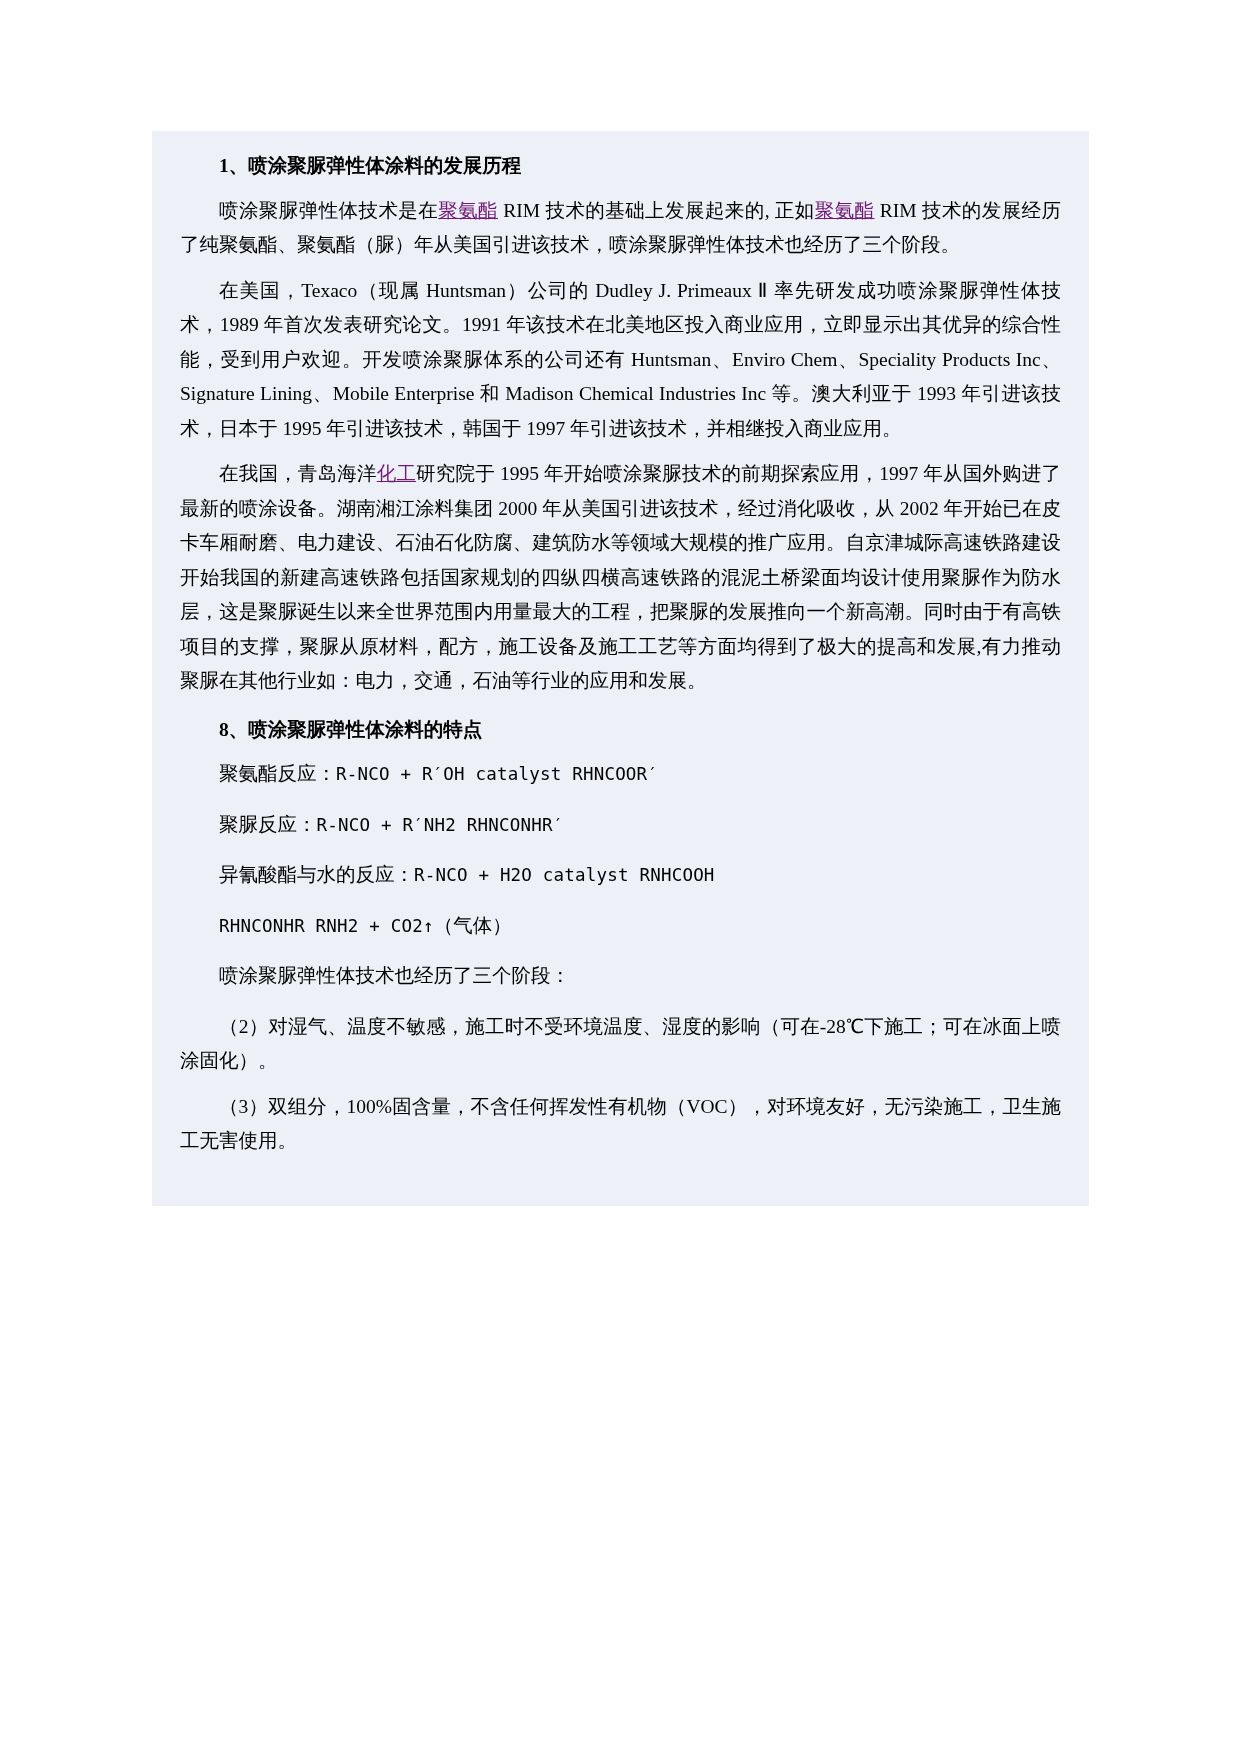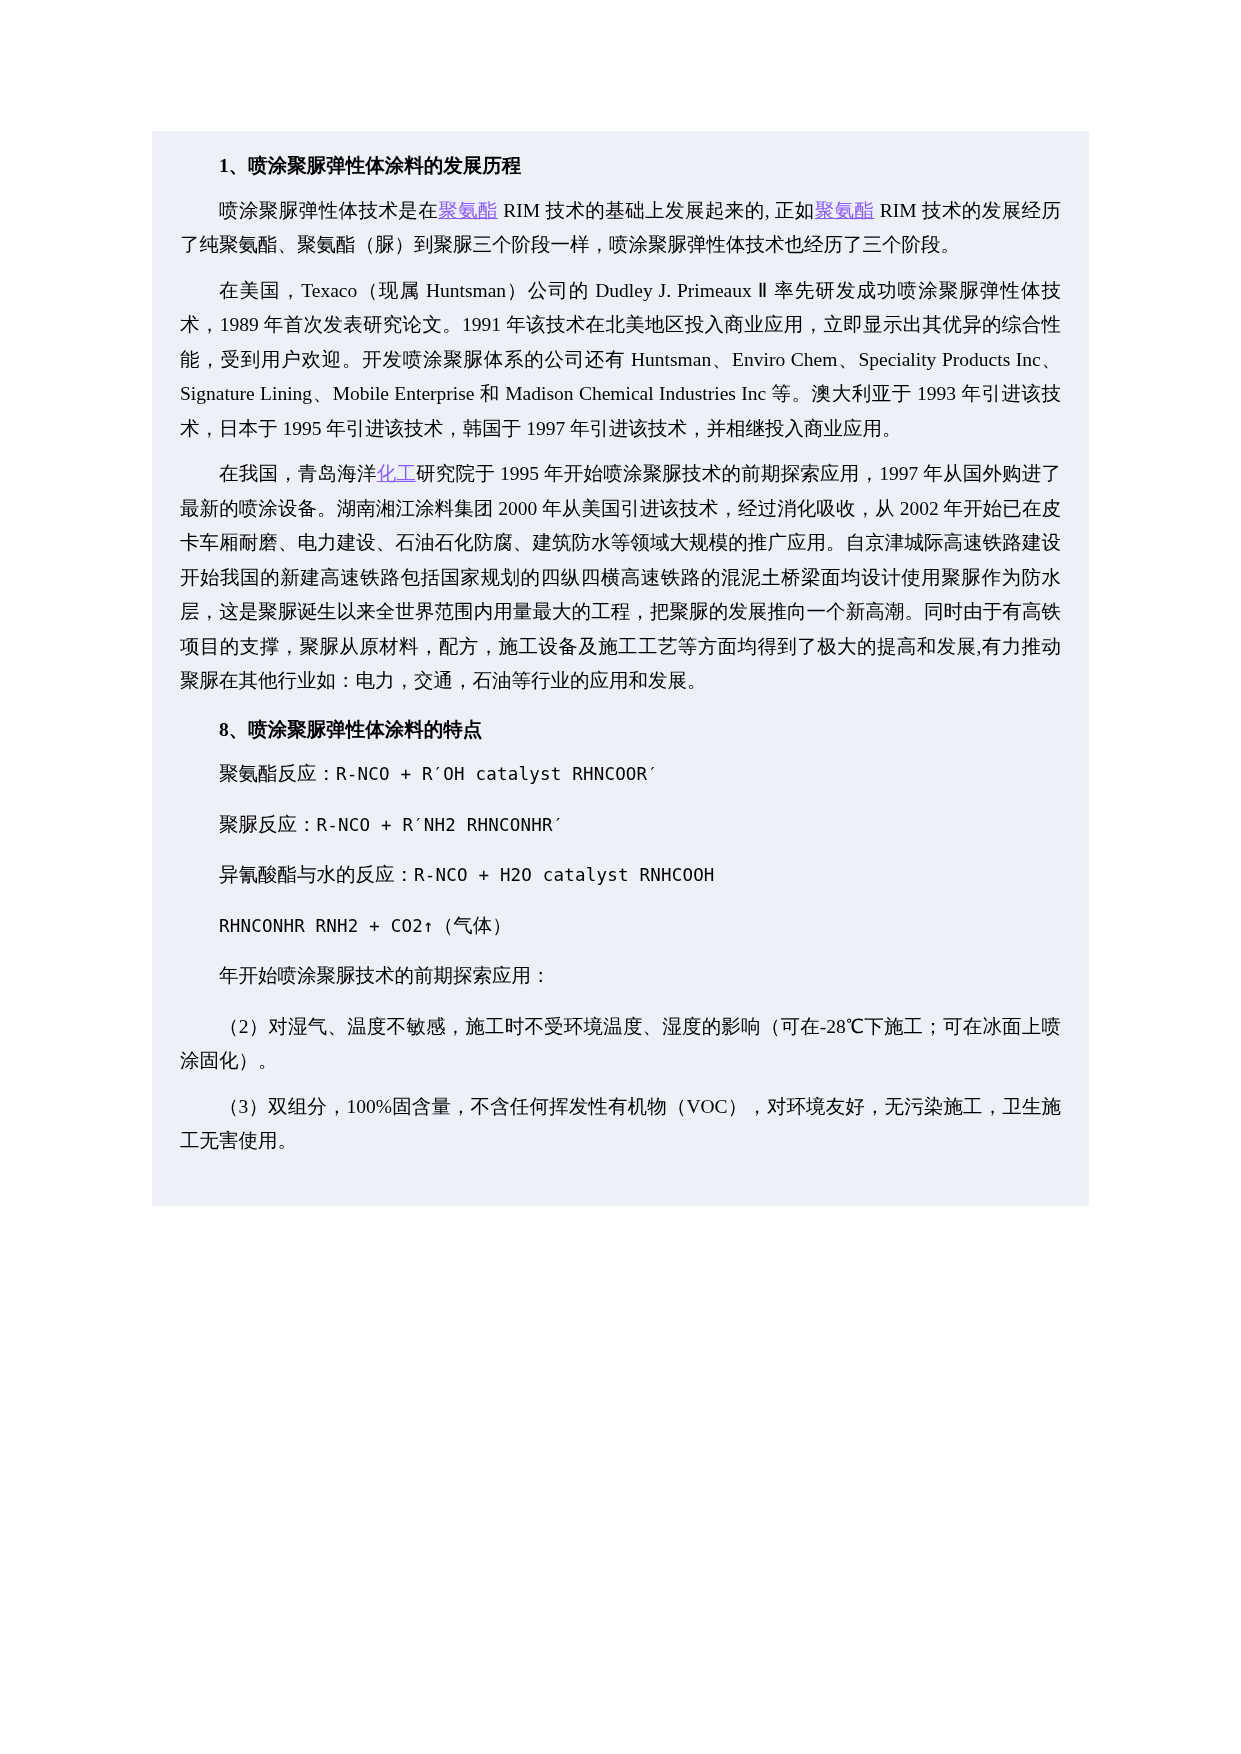--- a/index.html
+++ b/index.html
@@ -52,50 +52,50 @@
     text-indent: 2em;
     margin-bottom: 16px;
     margin-top: 4px;
   }
   .mono {
     font-family: "DejaVu Sans Mono", monospace;
     font-size: 17.5px;
     letter-spacing: 0.2px;
   }
   a.link {
-    color: #8b5cf6;
+    color: #701a75;
     text-decoration: underline;
   }
 </style>
 </head>
 <body>
 
 <div class="page">
   <div class="content">
 
     <p class="heading"><span>1、喷涂聚脲弹性体涂料的发展历程</span></p>
 
-    <p class="indent"><span>喷涂聚脲弹性体技术是在</span><a class="link" href="#">聚氨酯</a><span> RIM 技术的基础上发展起来的, 正如</span><a class="link" href="#">聚氨酯</a><span> RIM 技术的发展经历了纯聚氨酯、聚氨酯（脲）到聚脲三个阶段一样，喷涂聚脲弹性体技术也经历了三个阶段。</span></p>
+    <p class="indent"><span>喷涂聚脲弹性体技术是在</span><a class="link" href="#">聚氨酯</a><span> RIM 技术的基础上发展起来的, 正如</span><a class="link" href="#">聚氨酯</a><span> RIM 技术的发展经历了纯聚氨酯、聚氨酯（脲）年从美国引进该技术，喷涂聚脲弹性体技术也经历了三个阶段。</span></p>
 
     <p class="indent">在美国，Texaco（现属 Huntsman）公司的 Dudley J. Primeaux Ⅱ 率先研发成功喷涂聚脲弹性体技术，1989 年首次发表研究论文。1991 年该技术在北美地区投入商业应用，立即显示出其优异的综合性能，受到用户欢迎。开发喷涂聚脲体系的公司还有 Huntsman、Enviro Chem、Speciality Products Inc、Signature Lining、Mobile Enterprise 和 Madison Chemical Industries Inc 等。澳大利亚于 1993 年引进该技术，日本于 1995 年引进该技术，韩国于 1997 年引进该技术，并相继投入商业应用。</p>
 
     <p class="indent"><span>在我国，青岛海洋</span><a class="link" href="#">化工</a><span>研究院于 1995 年开始喷涂聚脲技术的前期探索应用，1997 年从国外购进了最新的喷涂设备。湖南湘江涂料集团 2000 年从美国引进该技术，经过消化吸收，从 2002 年开始已在皮卡车厢耐磨、电力建设、石油石化防腐、建筑防水等领域大规模的推广应用。自京津城际高速铁路建设开始我国的新建高速铁路包括国家规划的四纵四横高速铁路的混泥土桥梁面均设计使用聚脲作为防水层，这是聚脲诞生以来全世界范围内用量最大的工程，把聚脲的发展推向一个新高潮。同时由于有高铁项目的支撑，聚脲从原材料，配方，施工设备及施工工艺等方面均得到了极大的提高和发展,有力推动聚脲在其他行业如：电力，交通，石油等行业的应用和发展。</span></p>
 
     <p class="heading-2">8、喷涂聚脲弹性体涂料的特点</p>
 
 
     <p class="eq"><span>聚氨酯反应：</span><span class="mono">R-NCO + R′OH catalyst RHNCOOR′</span></p>
 
     <p class="eq"><span>聚脲反应：</span><span class="mono">R-NCO + R′NH2 RHNCONHR′</span></p>
 
     <p class="eq"><span>异氰酸酯与水的反应：</span><span class="mono">R-NCO + H2O catalyst RNHCOOH</span></p>
 
     <p class="eq"><span class="mono">RHNCONHR RNH2 + CO2↑</span><span>（气体）</span></p>
 
-    <p class="eq">年开始喷涂聚脲技术的前期探索应用：</p>
+    <p class="eq">喷涂聚脲弹性体技术也经历了三个阶段：</p>
 
 
     <p class="indent">（2）对湿气、温度不敏感，施工时不受环境温度、湿度的影响（可在-28℃下施工；可在冰面上喷涂固化）。</p>
 
     <p class="indent">（3）双组分，100%固含量，不含任何挥发性有机物（VOC），对环境友好，无污染施工，卫生施工无害使用。</p>
 
   </div>
 </div>
 
 </body></html>

